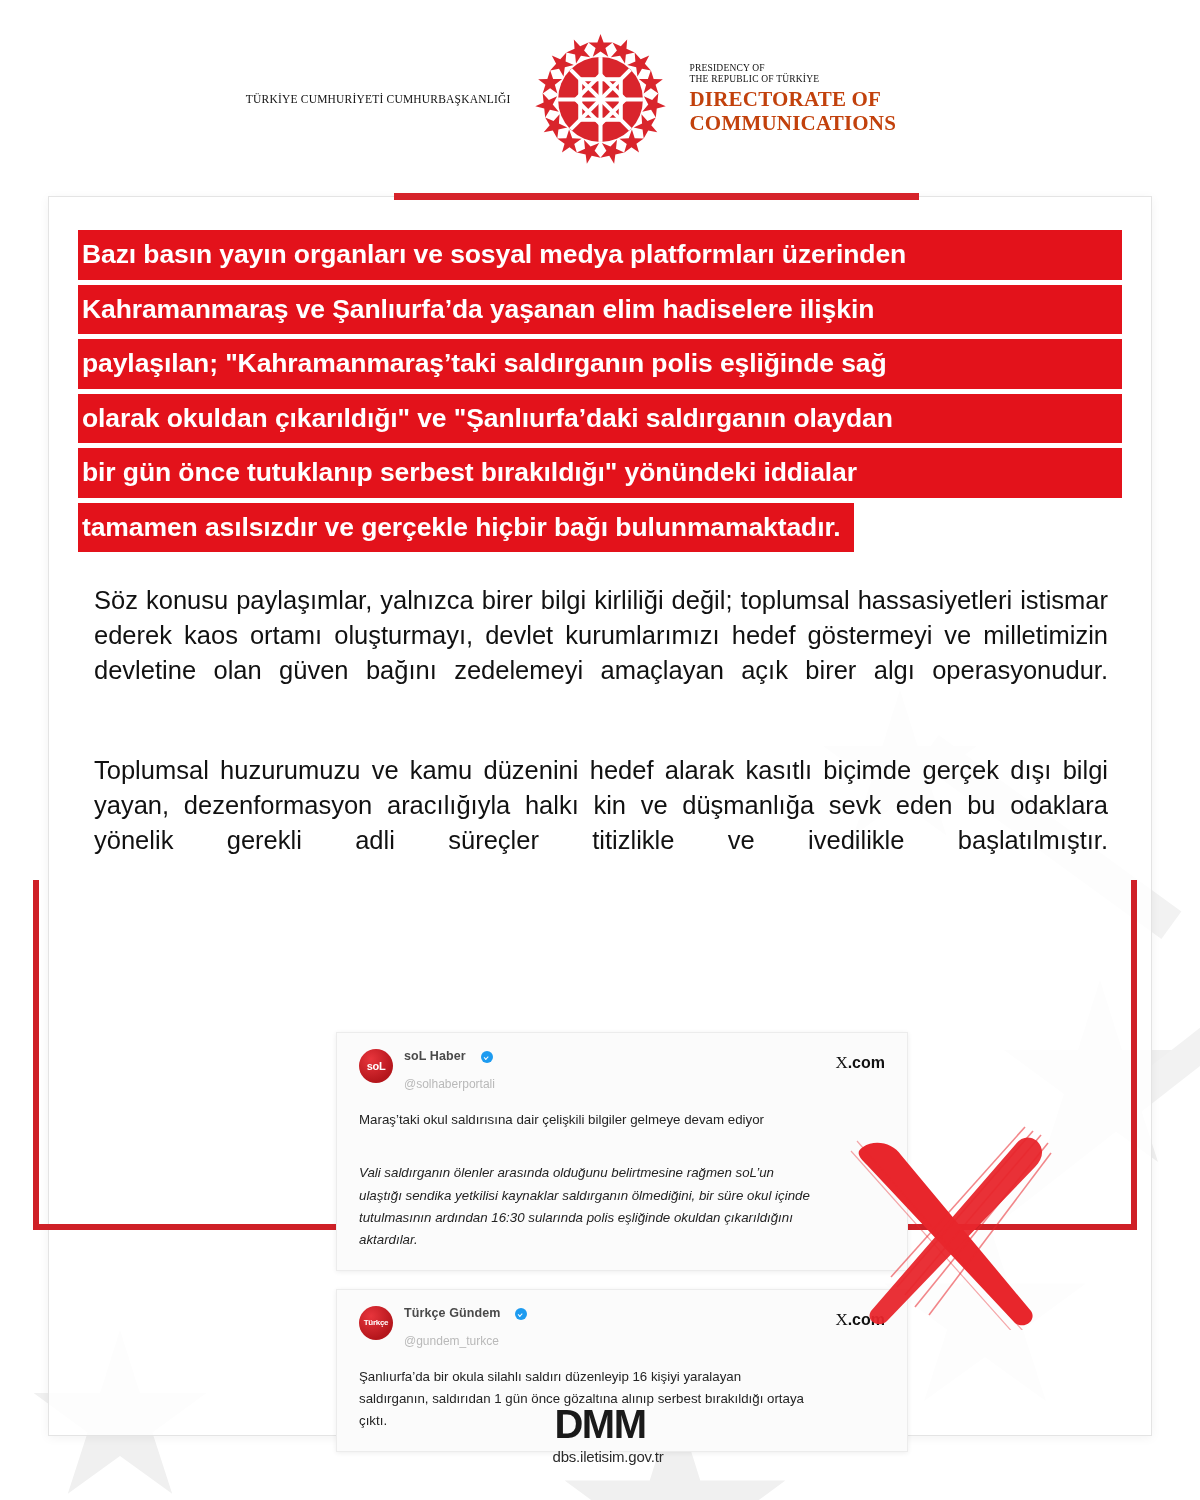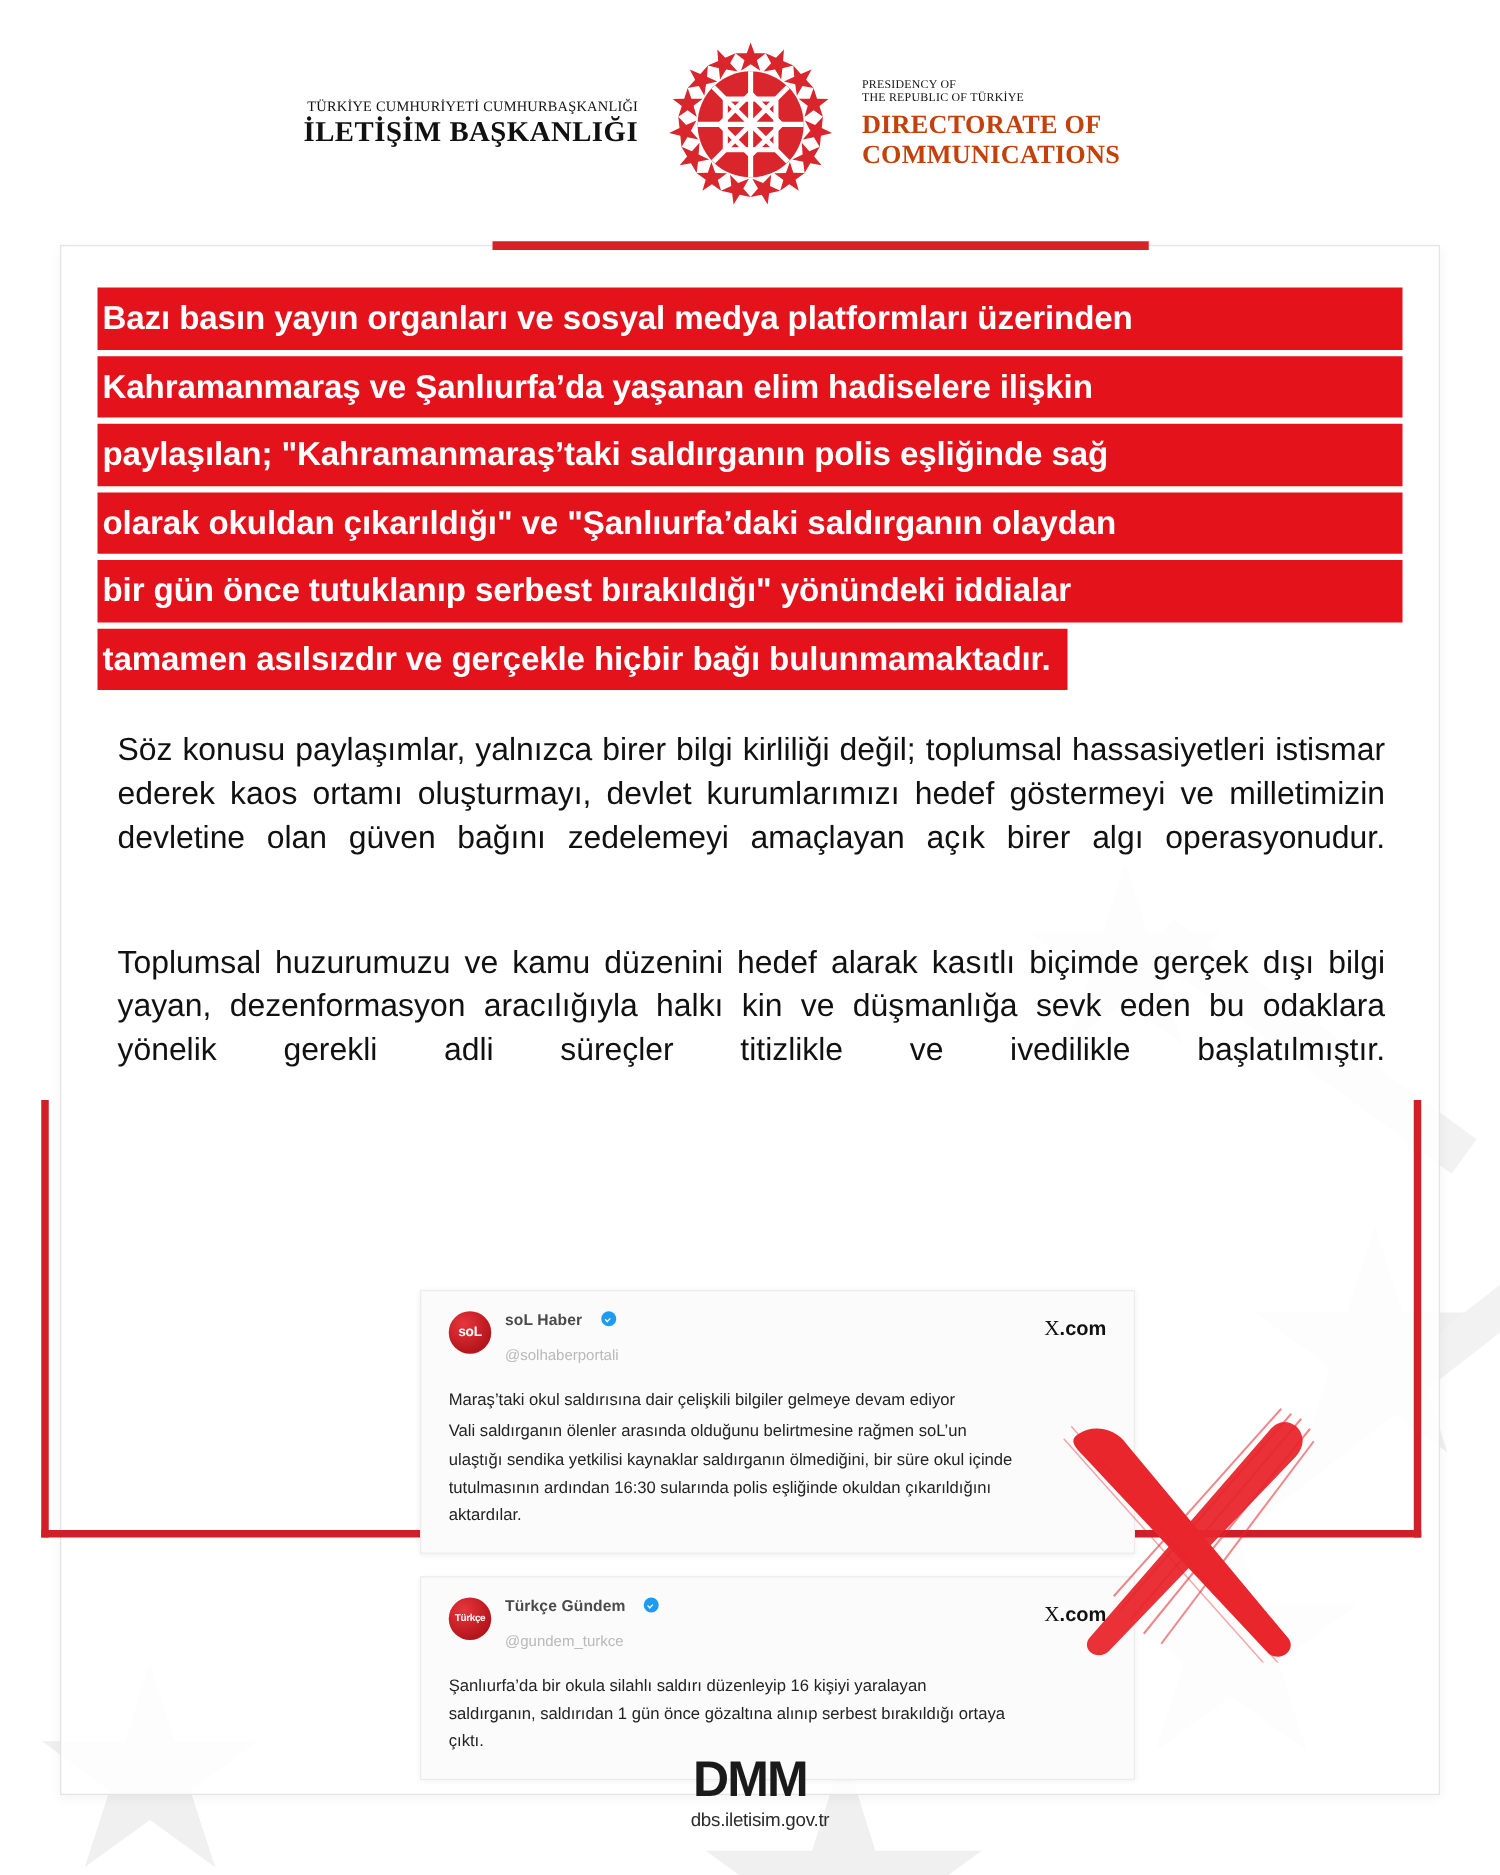--- a/index.html
+++ b/index.html
@@ -117,42 +117,42 @@
   .tweet + .tweet { margin-top: 18px; }
   .tw-head { display: flex; align-items: flex-start; }
   .tw-avatar {
     width: 34px; height: 34px; border-radius: 50%;
     background: radial-gradient(circle at 35% 30%, #e8353c, #b5161c 70%);
     color: #fff; font-weight: bold; font-size: 11px;
     display: flex; align-items: center; justify-content: center;
     flex: 0 0 auto; letter-spacing: -0.3px; overflow: hidden;
   }
   .tw-names { margin-left: 11px; flex: 1 1 auto; min-width: 0; }
-  .tw-name-row { display: flex; align-items: flex-start; gap: 15px; }
+  .tw-name-row { display: flex; align-items: flex-end; gap: 15px; }
   .tw-name { font-size: 12.5px; font-weight: bold; color: #4a4a4a; letter-spacing: .1px; }
   .tw-verified {
     width: 12px; height: 12px; border-radius: 50%; background: #1d9bf0;
     display: inline-block; position: relative; flex: 0 0 auto;
   }
   .tw-verified::after {
     content: ""; position: absolute; left: 3px; top: 5px;
     width: 3px; height: 1.5px; border-left: 1.6px solid #fff; border-bottom: 1.6px solid #fff;
     transform: rotate(-45deg);
   }
   .tw-handle { font-size: 12px; color: #b9b9b9; margin-top: 14px; }
   .tw-source { font-size: 16px; color: #111; font-weight: bold; white-space: nowrap; padding-top: 4px; }
   .tw-source .xg { font-family: "Liberation Serif", serif; font-weight: normal; font-size: 17px; }
   .tw-body {
     margin-top: 18px;
     font-size: 13.3px;
     color: #232323;
     line-height: 1.68;
     max-width: 455px;
   }
-  .tw-body p + p { margin-top: 3px; }
+  .tw-body p + p { margin-top: 31px; font-style: italic; }
 
   
   .xmark { position: absolute; left: 845px; top: 1125px; width: 215px; height: 205px; pointer-events: none; }
 
   
   .footer {
     position: absolute; left: 0; right: 0; top: 1404px;
     text-align: center;
   }
   .dmm {
@@ -174,21 +174,20 @@
     <div class="wm-star" style="left:560px; top:1400px; width:230px; height:230px;"></div>
     <div class="wm-star" style="left:30px; top:1330px; width:180px; height:180px;"></div>
     <div class="wm-band" style="left:900px; top:820px; width:300px; height:34px; transform:rotate(36deg);"></div>
     <div class="wm-band" style="left:940px; top:1110px; width:320px; height:30px; transform:rotate(-38deg);"></div>
   </div>
 
   <div class="header">
 
     <div class="h-left">
       <div class="sm">TÜRKİYE CUMHURİYETİ CUMHURBAŞKANLIĞI</div>
-      <div class="lg">İLETİŞİM BAŞKANLIĞI</div>
     </div>
 
     <div class="emblem">
       <svg viewBox="0 0 140 140" width="135" height="135" aria-hidden="true">
         <g fill="#d9252c">
 
           <g id="stars">
             <polygon points="70,2 73.2,11 82.6,11 75.1,16.7 78,25.6 70,20.2 62,25.6 64.9,16.7 57.4,11 66.8,11"></polygon>
           </g>
           <use href="#stars" transform="rotate(24 70 70)"></use>

